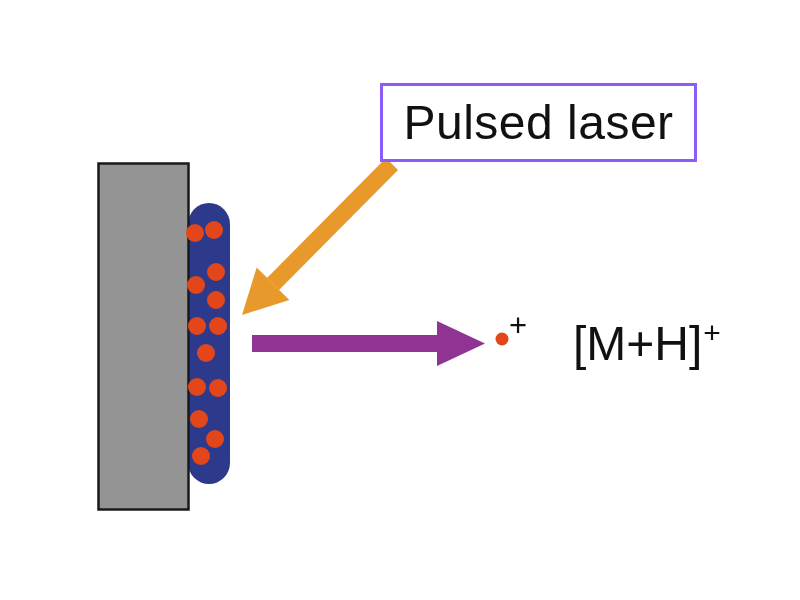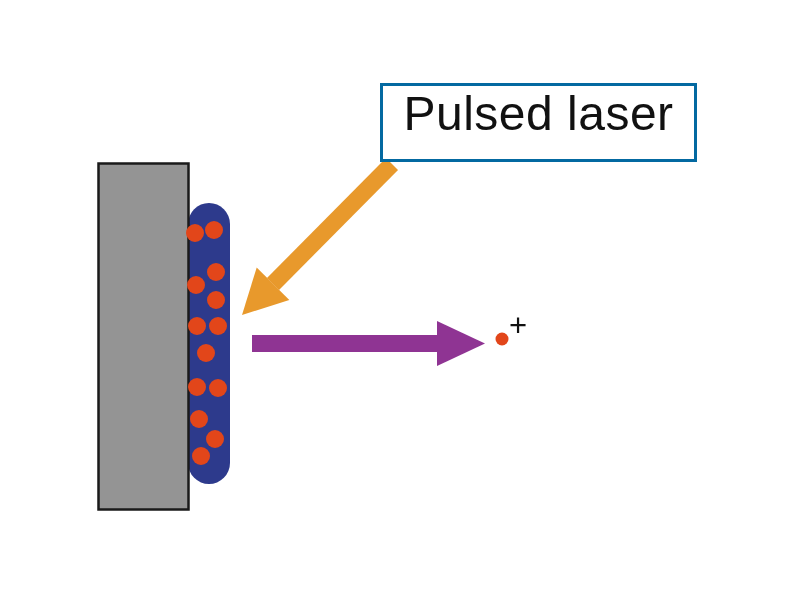--- a/index.html
+++ b/index.html
@@ -9,23 +9,23 @@
     background: #ffffff;
     overflow: hidden;
     font-family: "Liberation Sans", sans-serif;
   }
   .diagram-svg { position: absolute; left: 0; top: 0; }
   .laser-label {
     position: absolute;
     left: 380px; top: 83px;
     width: 317px; height: 79px;
     box-sizing: border-box;
-    border: 3px solid #0369a1;
+    border: 3px solid #8b5cf6;
     background: #ffffff;
-    display: flex; align-items: flex-start; justify-content: center;
+    display: flex; align-items: center; justify-content: center;
     font-size: 48px; color: #111111;
     letter-spacing: 0.5px;
     white-space: nowrap;
   }
   .ion-label {
     position: absolute;
     left: 573px; top: 318px;
     font-size: 48px; color: #111111;
     white-space: nowrap;
     line-height: 1.1;
@@ -81,14 +81,17 @@
 
     <circle fill="#e2461a" cx="502" cy="339" r="6.5"></circle>
   </svg>
 
   <div class="laser-label">
     <span>Pulsed laser</span>
   </div>
 
   <div class="radical-plus">+</div>
 
+  <div class="ion-label">
+    <span>[M+H]</span><span class="charge">+</span>
+  </div>
 
 </div>
 
 </body></html>

